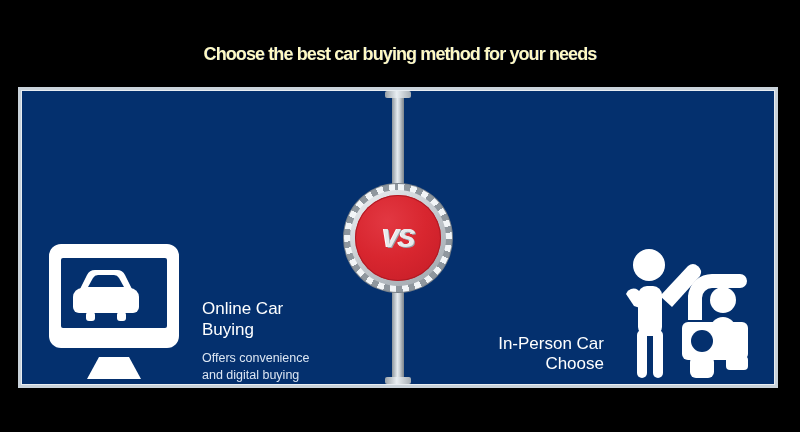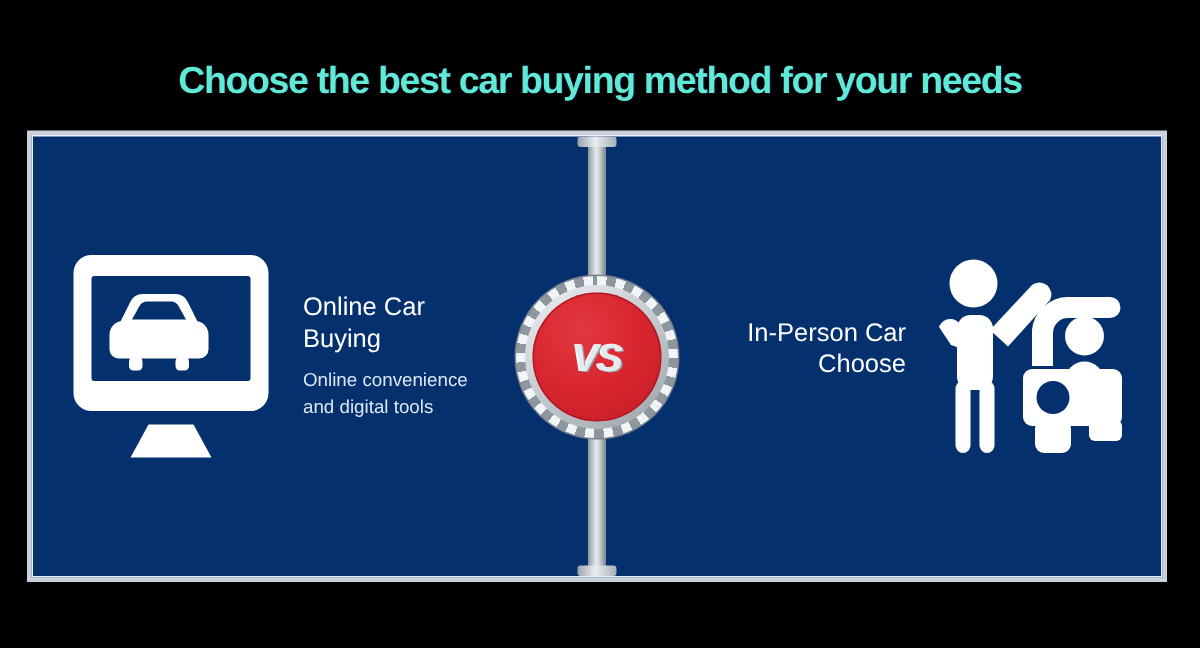--- a/index.html
+++ b/index.html
@@ -21,24 +21,24 @@
     left: 0;
     top: 38px;
     width: 800px;
     height: 32px;
     display: flex;
     align-items: center;
     justify-content: center;
   }
   .title-text {
     font-family: "Liberation Sans", sans-serif;
-    font-size: 25px;
+    font-size: 18px;
     font-weight: bold;
     letter-spacing: -0.9px;
-    color: #5eead4;
+    color: #fef9c3;
     white-space: nowrap;
     text-shadow: 0.6px 0 0 #0a1a52;
   }
 
   
   .panel-frame {
     position: absolute;
     left: 18px;
     top: 87px;
     width: 760px;
@@ -91,21 +91,21 @@
   .columns {
     position: relative;
     width: 100%;
     height: 100%;
     display: flex;
     z-index: 3;
   }
   .col {
     flex: 1 1 0;
     display: flex;
-    align-items: center;
+    align-items: flex-end;
     box-sizing: border-box;
   }
   .col-left {
     padding-left: 22px;
     padding-right: 56px;
     gap: 18px;
   }
   .col-right {
     padding-right: 22px;
     padding-left: 56px;
@@ -225,21 +225,21 @@
             <path d="M54 36 h16 a6 6 0 0 1 5 3 l5 9 h-36 l5 -9 a6 6 0 0 1 5 -3 z" fill="#04306e"></path>
 
             <rect x="42" y="73" width="9" height="9" rx="3" fill="#ffffff"></rect>
             <rect x="73" y="73" width="9" height="9" rx="3" fill="#ffffff"></rect>
 
             <path d="M55 118 h30 l12 22 h-54 z" fill="#ffffff"></path>
           </svg>
         </div>
         <div class="col-text">
           <div class="opt-heading">Online Car Buying</div>
-          <div class="opt-desc">Online convenience and digital tools</div>
+          <div class="opt-desc">Offers convenience and digital buying</div>
         </div>
       </div>
 
       <div class="col col-right">
         <div class="col-text">
           <div class="opt-heading">In-Person Car Choose</div>
         </div>
         <div class="icon-wrap icon-person">
           <svg viewBox="0 0 130 140" width="130" height="140" aria-hidden="true">
 

